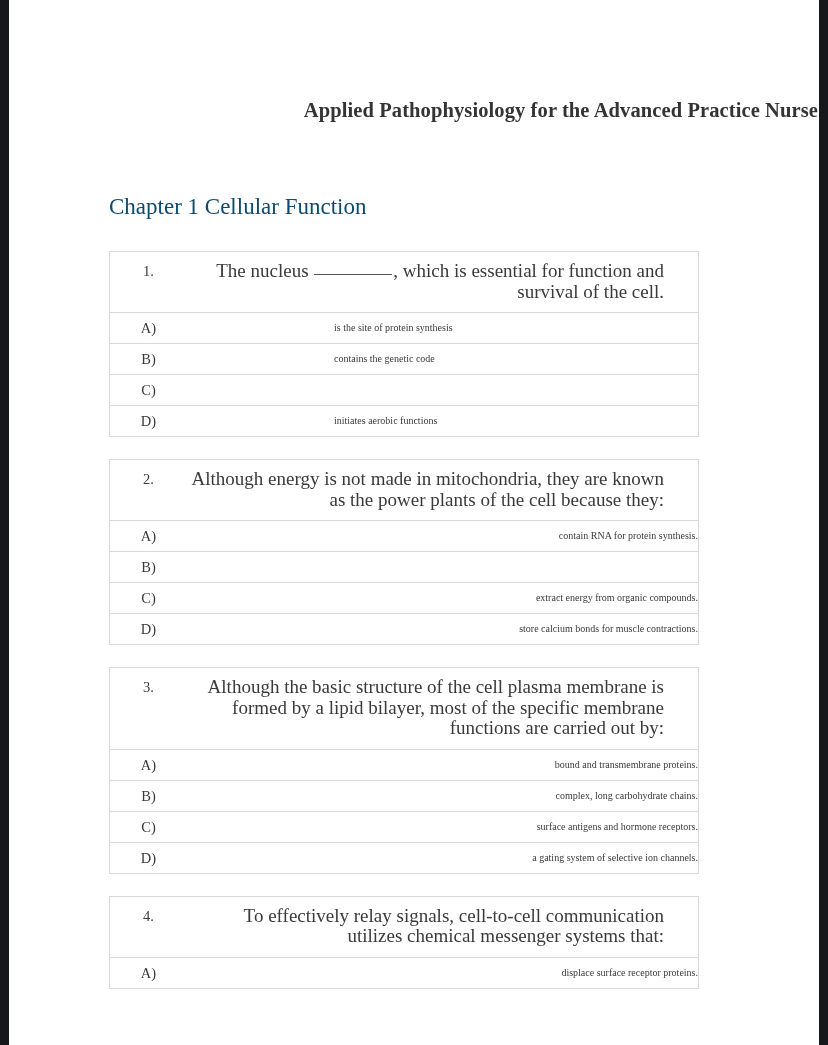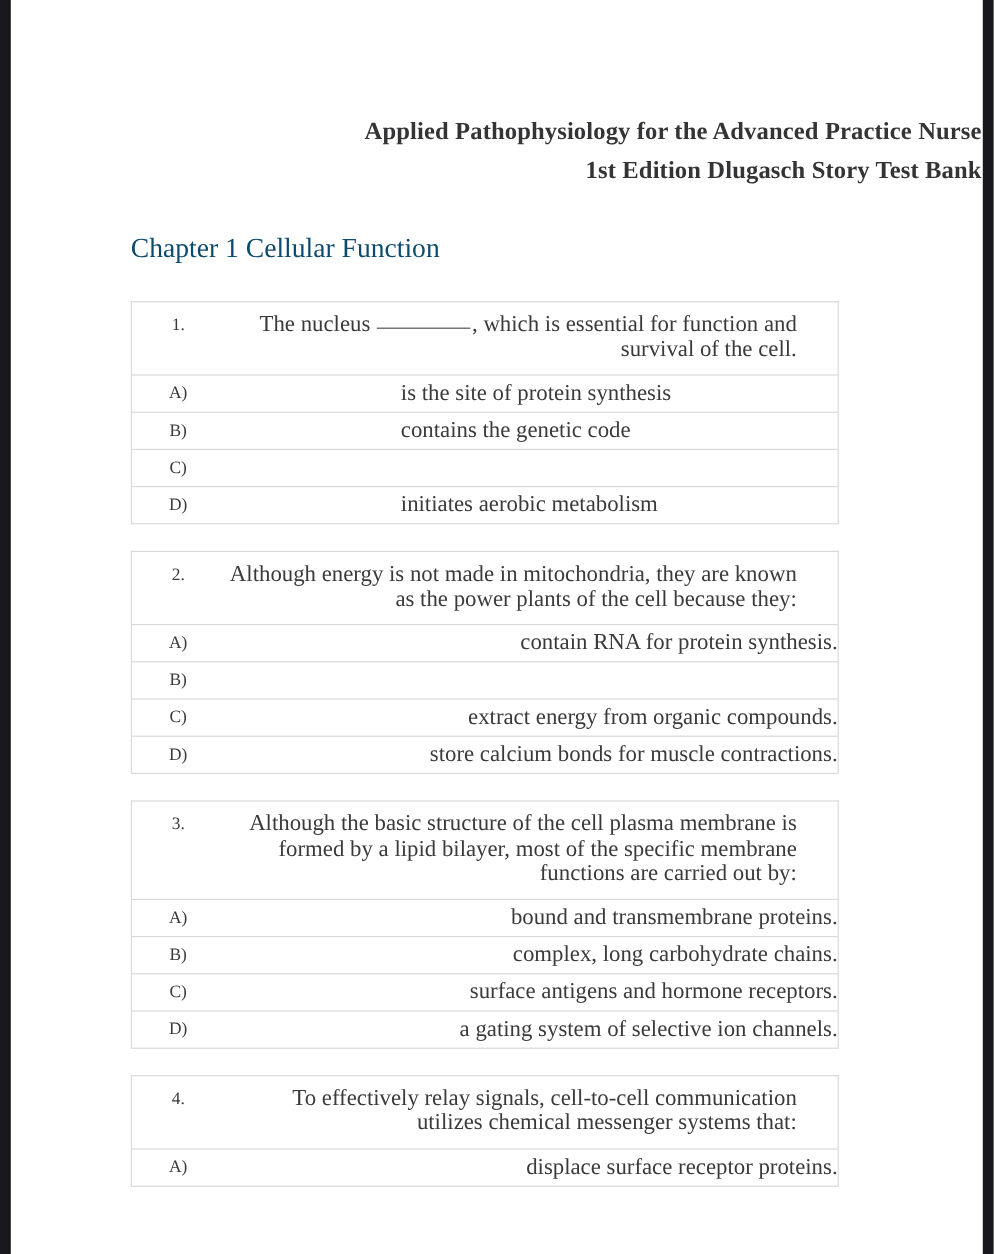--- a/index.html
+++ b/index.html
@@ -124,40 +124,39 @@
   .option-letter {
     flex: 0 0 77px;
     text-align: center;
     font-size: 14.5px;
     line-height: 20px;
     color: #3a3a3c;
   }
 
   .option-text {
     flex: 1 1 auto;
-    font-size: 19px;
+    font-size: 10px;
     line-height: 20px;
     color: #3a3a3c;
   }
 
   
   .question-block.indent-wide .option-text { padding-left: 147px; }
   .question-block.indent-normal .option-text { padding-left: 94px; text-align: right; }
 </style>
 </head>
 <body>
 
 <div class="edge-strip left"></div>
 <div class="edge-strip right"></div>
 
 <div class="page">
 
   <h1 class="doc-title">
     <span class="line">Applied Pathophysiology for the Advanced Practice Nurse</span>
-    <span class="line">1st Edition Dlugasch Story Test Bank</span>
   </h1>
 
   <h2 class="chapter-heading">Chapter 1 Cellular Function</h2>
 
   <div class="questions">
       <div class="question-block indent-wide">
         <div class="question-row">
           <div class="question-number">1.</div>
           <div class="question-text"><span>The nucleus </span><span class="blank-line"></span><span>, which is essential for function and survival of the cell.</span></div>
         </div>
@@ -167,21 +166,21 @@
         </div>
         <div class="option-row">
           <div class="option-letter">B)</div>
           <div class="option-text">contains the genetic code</div>
         </div>
         <div class="option-row">
           <div class="option-letter">C)</div>
         </div>
         <div class="option-row">
           <div class="option-letter">D)</div>
-          <div class="option-text">initiates aerobic metabolism</div>
+          <div class="option-text">initiates aerobic functions</div>
         </div>
       </div>
       <div class="question-block indent-normal">
         <div class="question-row">
           <div class="question-number">2.</div>
           <div class="question-text">Although energy is not made in mitochondria, they are known as the power plants of the cell because they:</div>
         </div>
         <div class="option-row">
           <div class="option-letter">A)</div>
           <div class="option-text">contain RNA for protein synthesis.</div>

